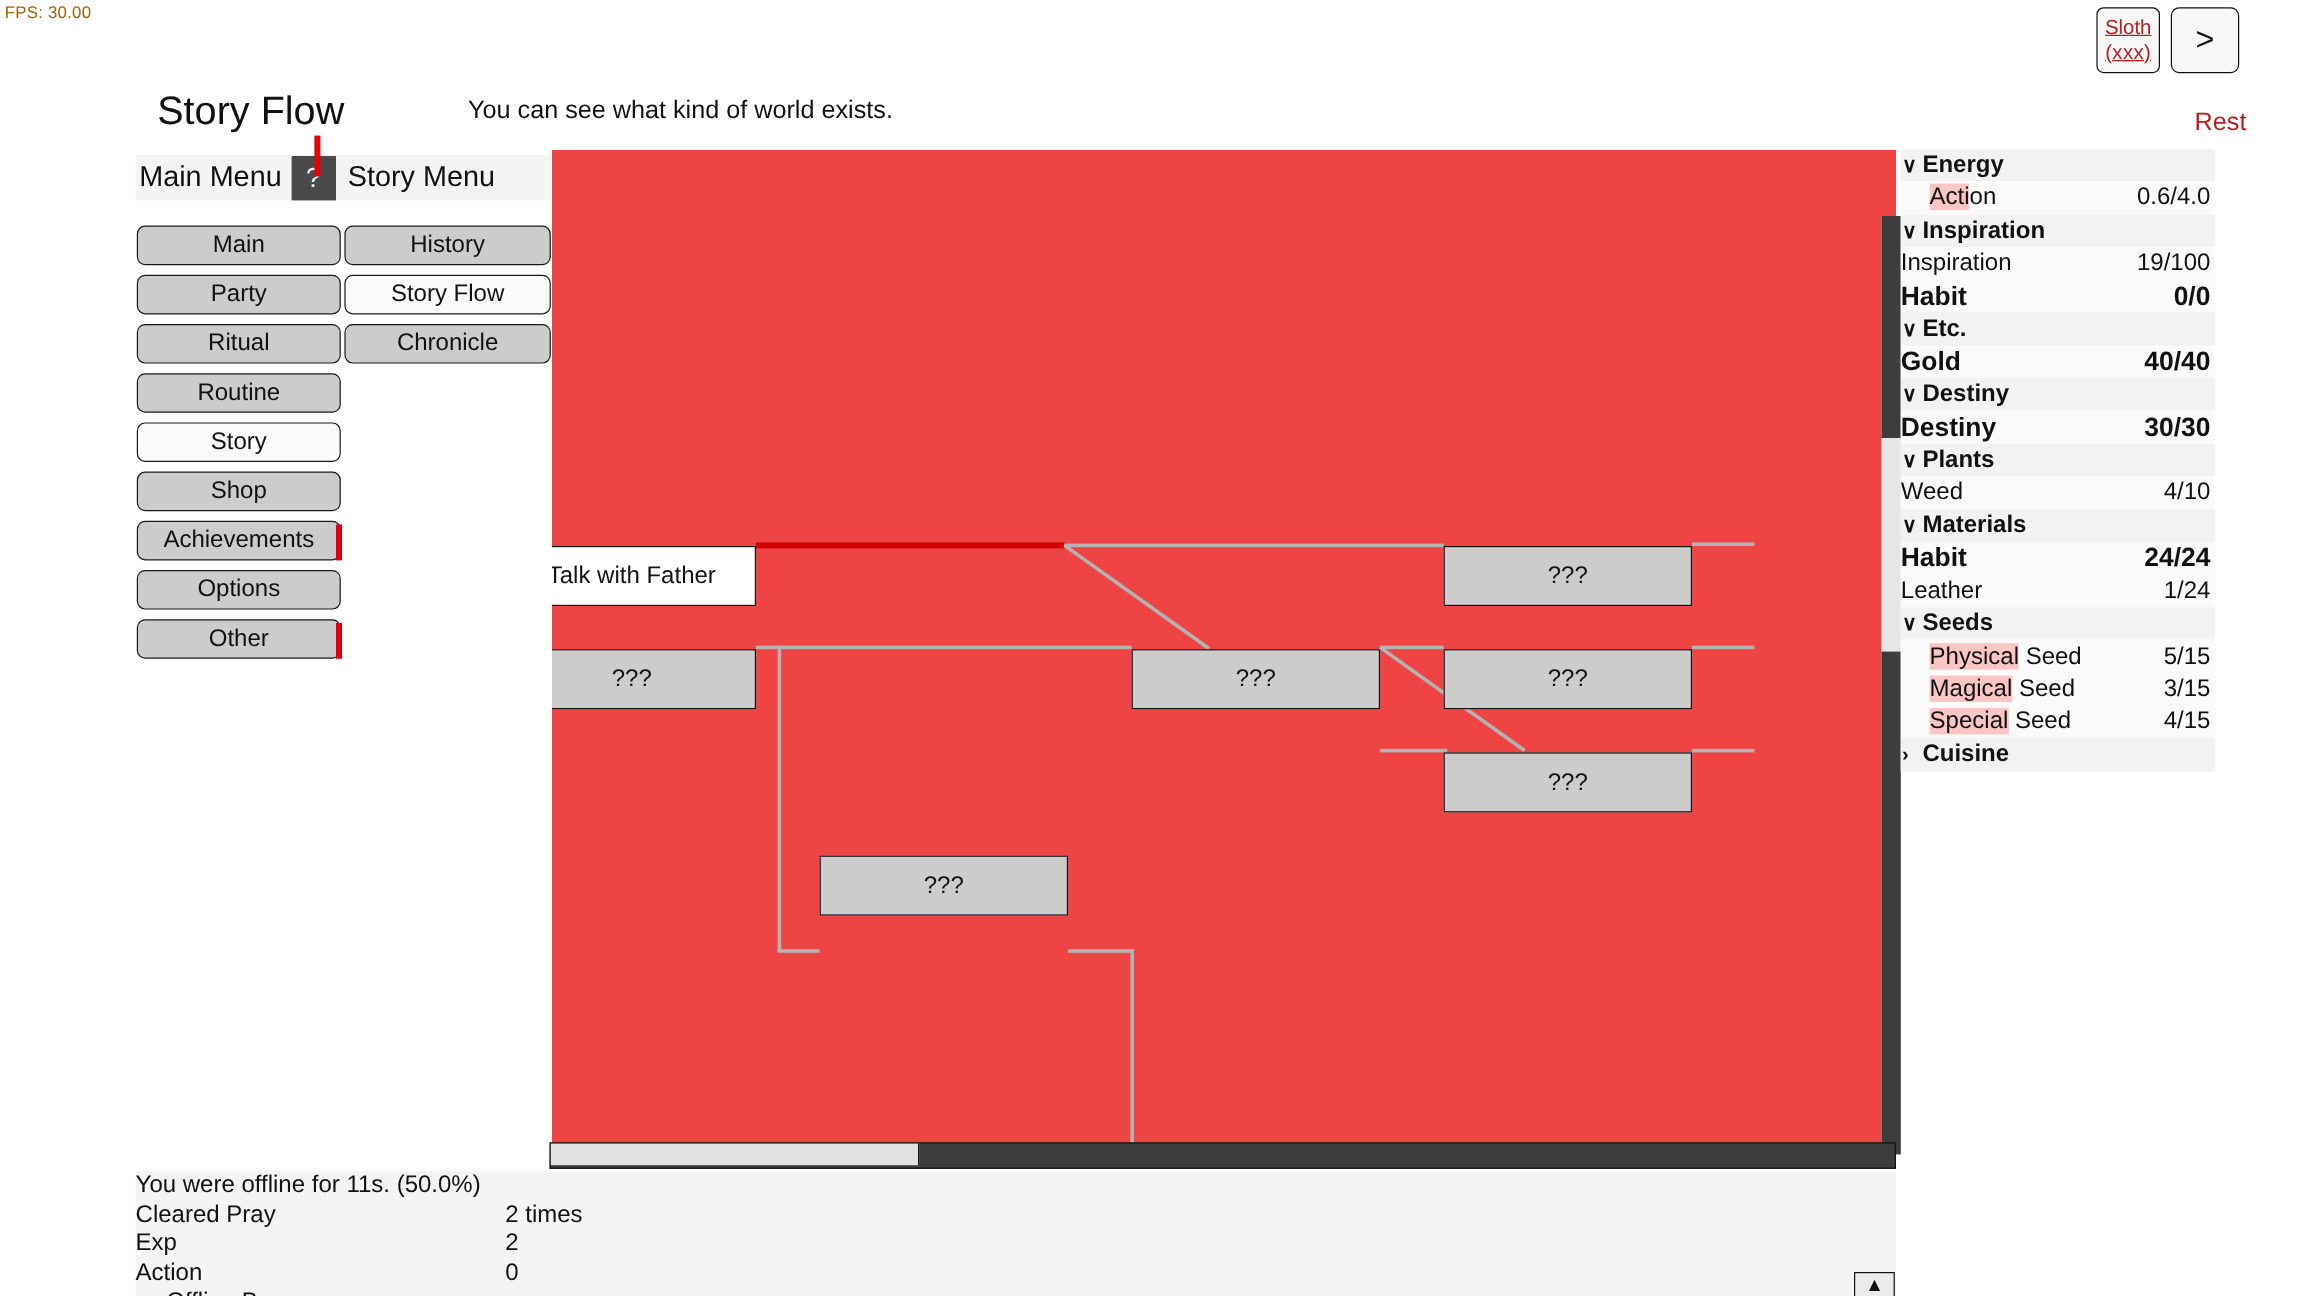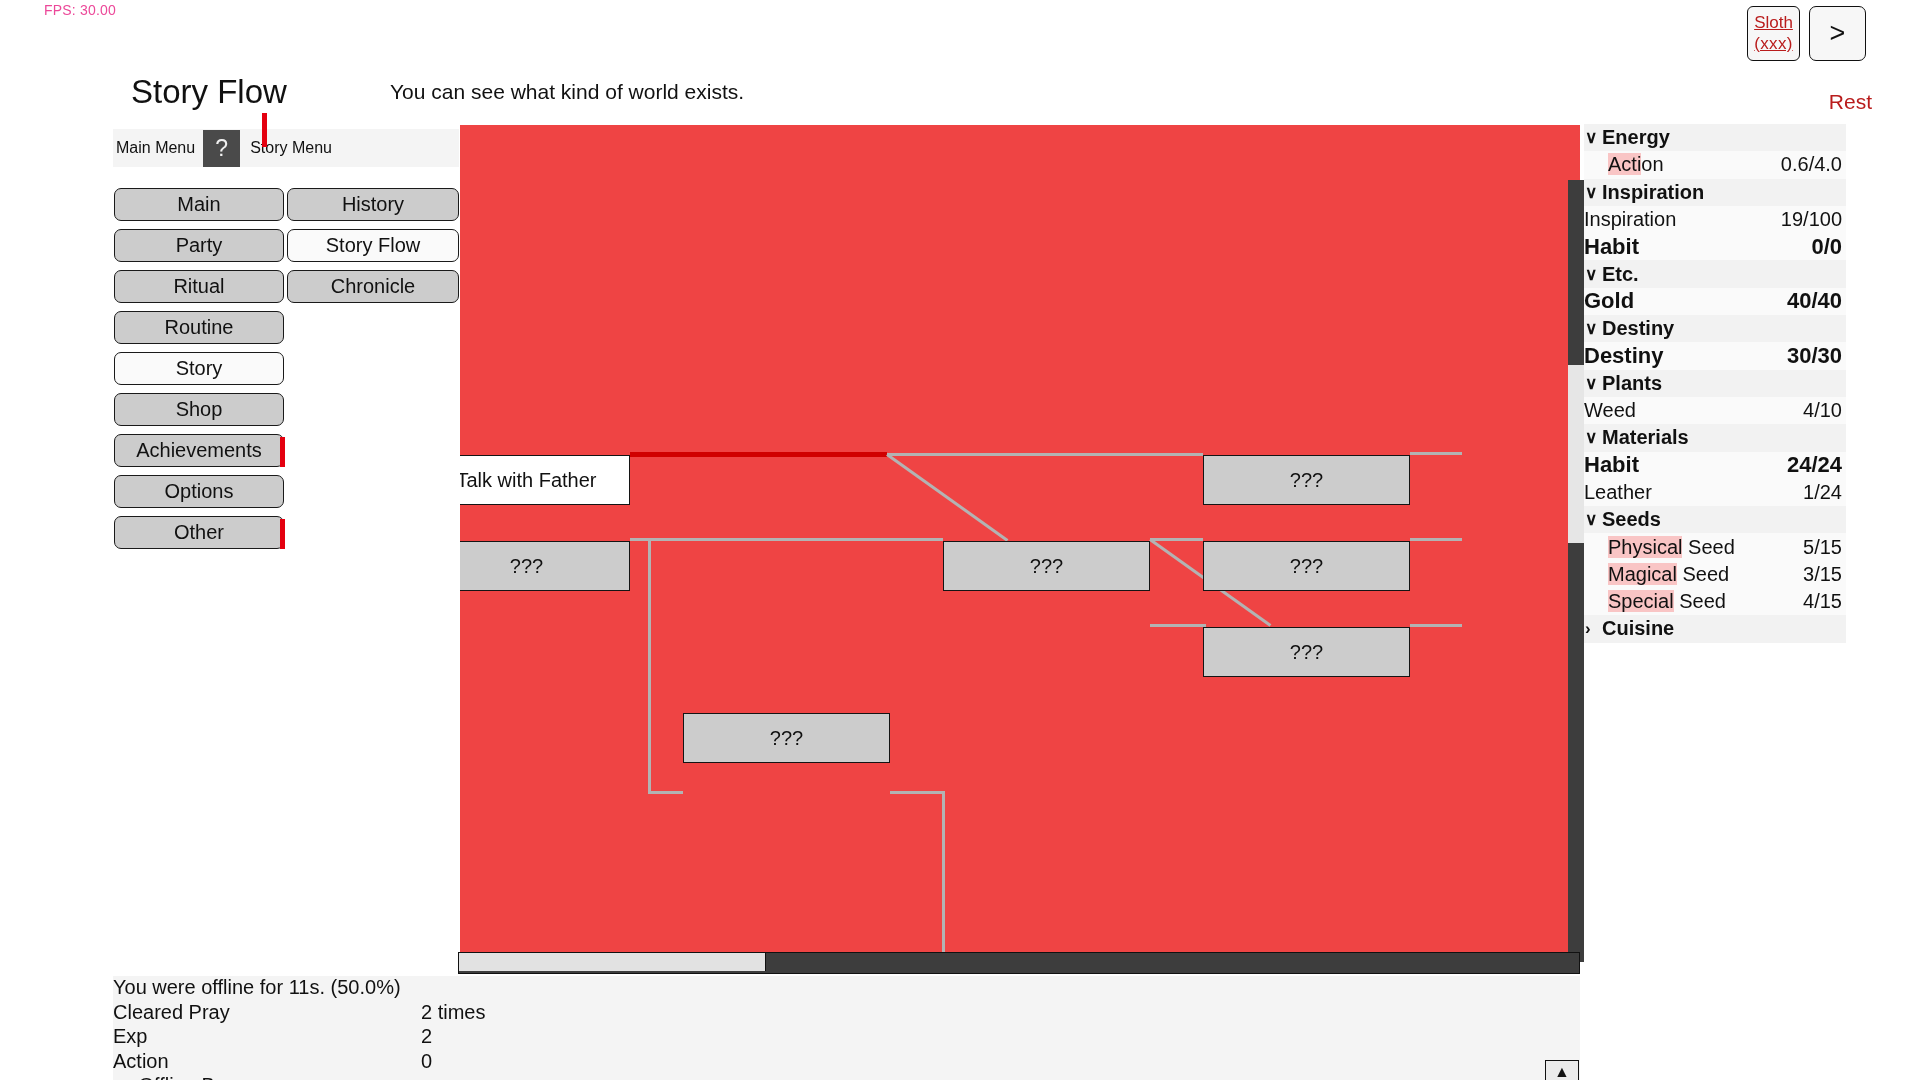--- a/index.html
+++ b/index.html
@@ -7,21 +7,21 @@
     width: 1920px; height: 1080px;
     background: #ffffff;
     font-family: "Liberation Sans", sans-serif;
     overflow: hidden;
   }
   #app { position: relative; width: 1920px; height: 1080px; }
 
   
   .fps {
     position: absolute; left: 4px; top: 2px;
-    font-size: 14px; color: #ec4899; letter-spacing: .2px; margin-left: 40px;
+    font-size: 14px; color: #a16207; letter-spacing: .2px;
   }
 
   
   .topright { position: absolute; right: 54px; top: 6px; display: flex; gap: 9px; align-items: flex-start; }
   .sloth-btn {
     width: 53px; height: 55px; border: 1px solid #111; border-radius: 6px;
     background: #f7f7f7; display: flex; flex-direction: column;
     align-items: center; justify-content: center; line-height: 1.18;
     font-size: 17px; color: #b91c1c; text-decoration: underline;
   }
@@ -34,21 +34,21 @@
   }
 
   
   .page-title { position: absolute; left: 131px; top: 73px; font-size: 33px; color: #111; }
   .page-subtitle { position: absolute; left: 390px; top: 80px; font-size: 21px; color: #111; }
   .rest-label { position: absolute; right: 48px; top: 90px; font-size: 21px; color: #b91c1c; }
 
   
   .crumbrow { position: absolute; left: 113px; top: 129px; width: 346px; height: 38px;
               background: #f4f4f4; display: flex; align-items: center; }
-  .crumb { font-size: 16px; color: #111; }
+  .crumb { font-size: 24px; color: #111; }
   .crumb-main { margin-left: 3px; }
   .help-badge {
     width: 37px; height: 37px; background: #4a4a4a; color: #f0f0f0;
     display: flex; align-items: center; justify-content: center;
     font-size: 23px; margin: 0 8px; position: relative;
   }
   .crumb-story { margin-left: 2px; }
   .tick-red {
     position: absolute; width: 5px; height: 34px; background: #e4000f;
   }

